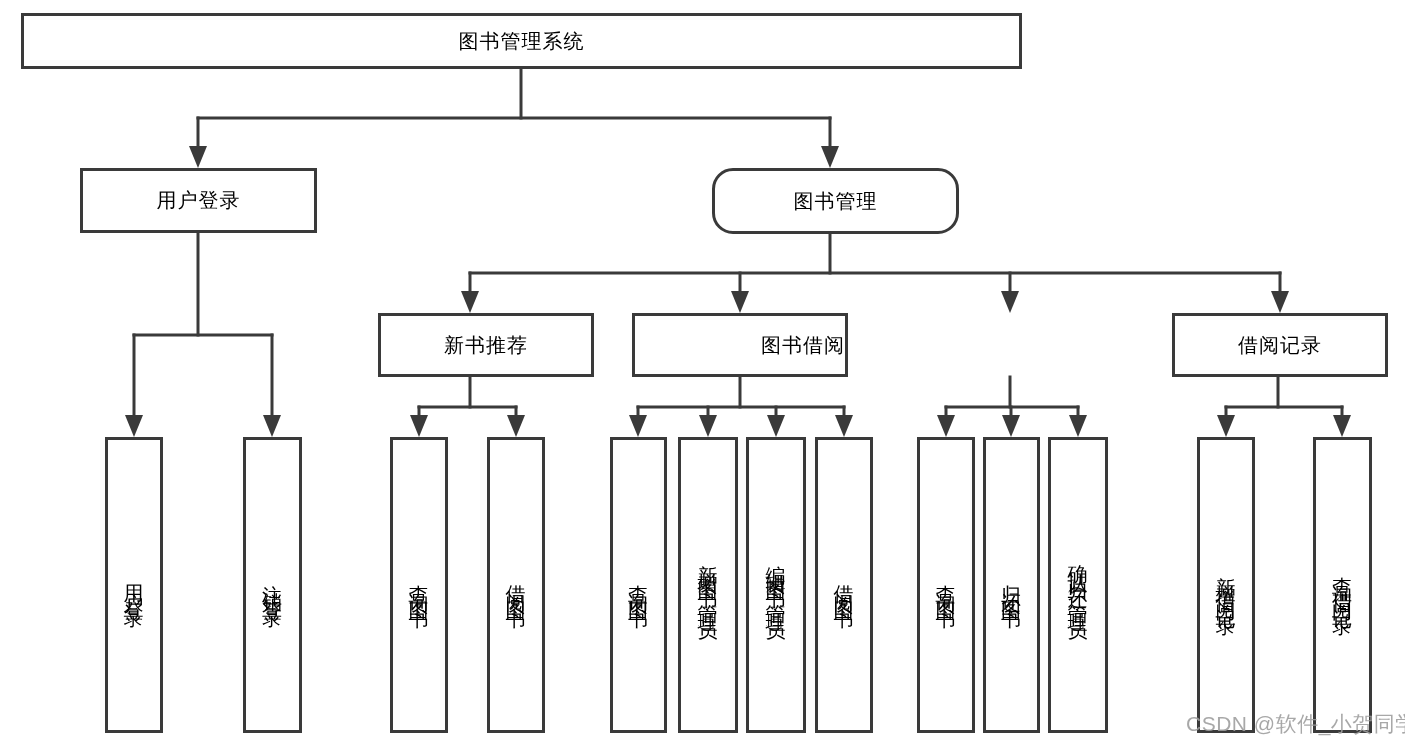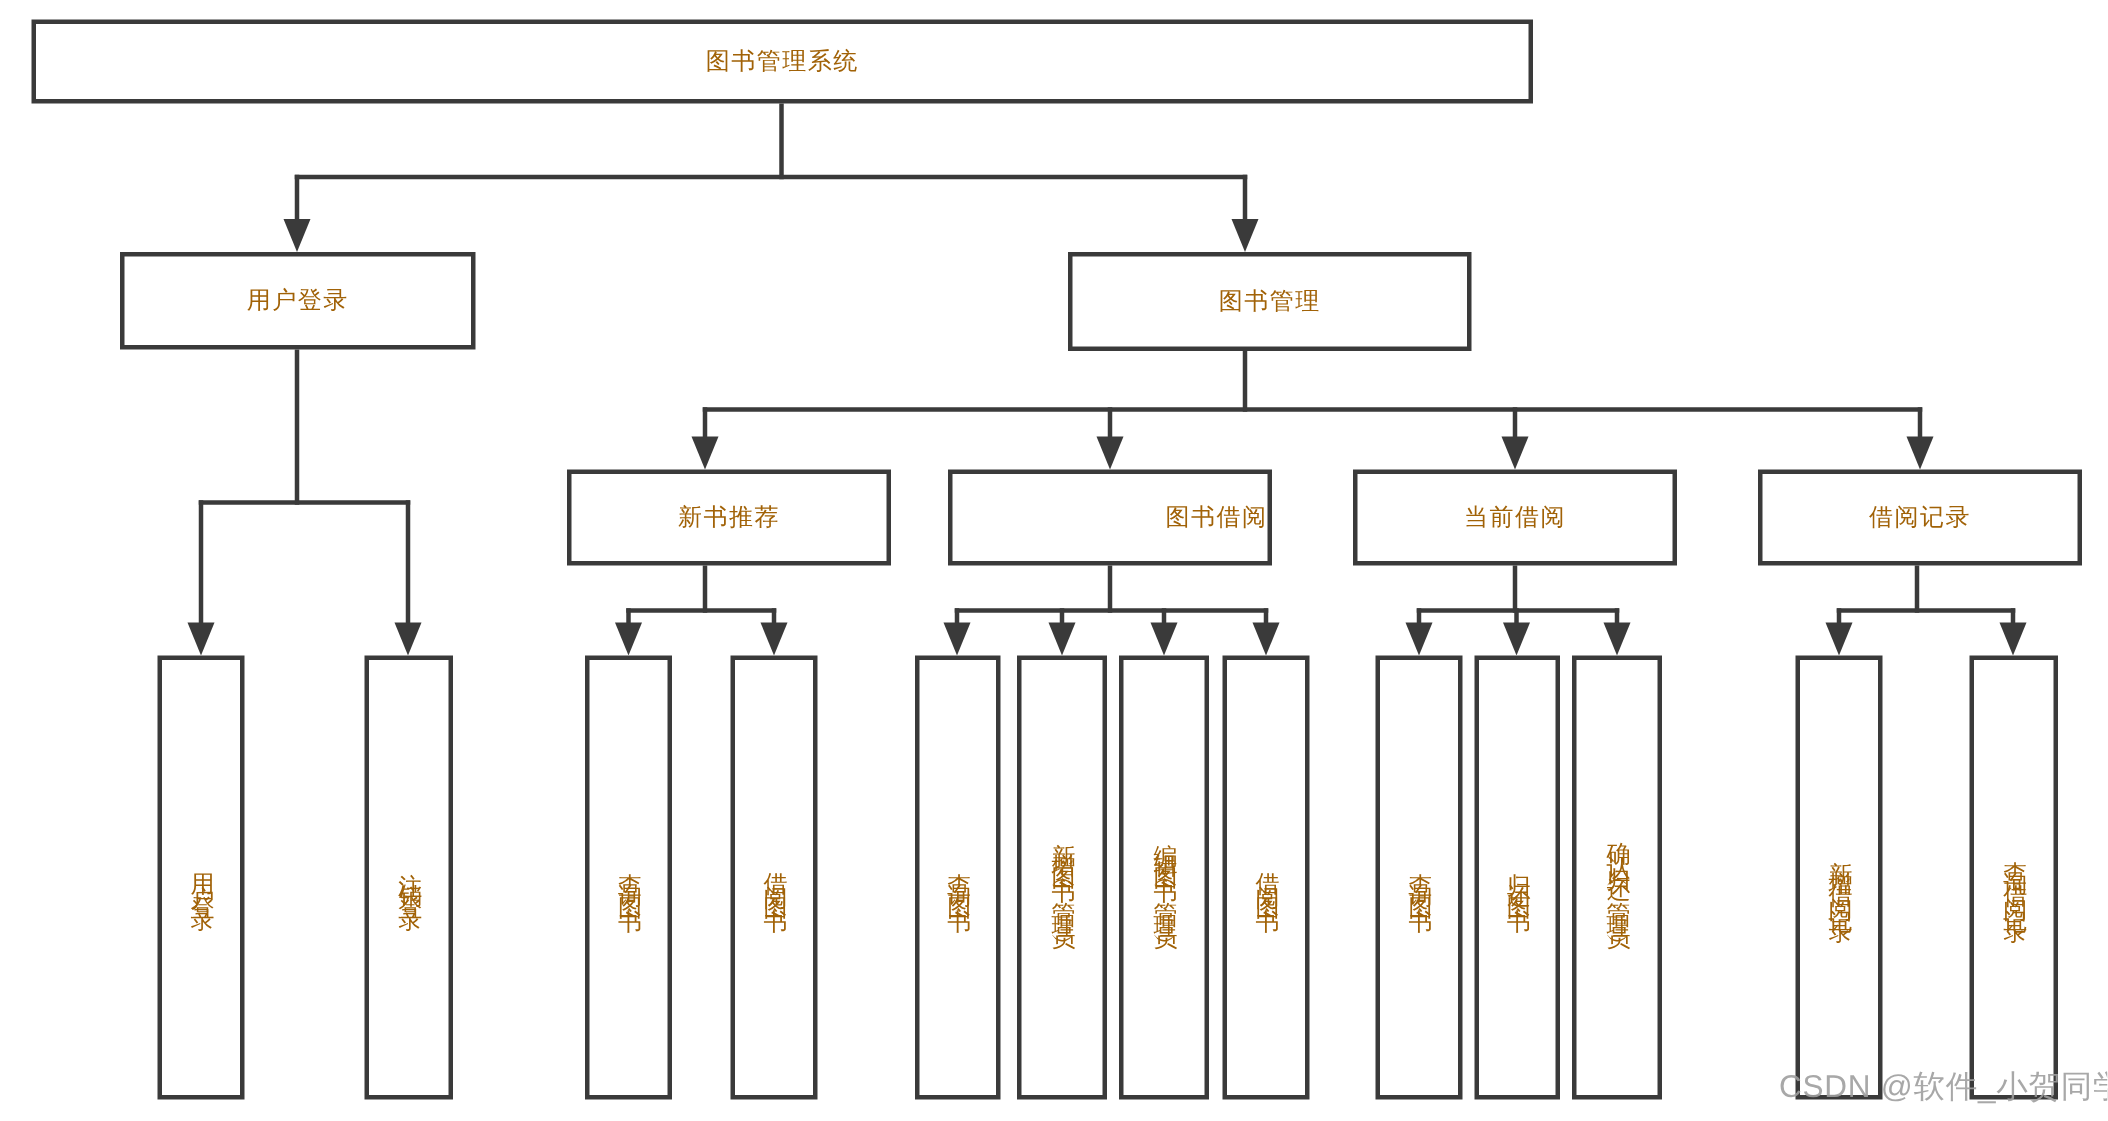--- a/index.html
+++ b/index.html
@@ -24,22 +24,22 @@
     pointer-events: none;
   }
   .node {
     position: absolute;
     box-sizing: border-box;
     border: 3px solid #3a3a3a;
     background: #ffffff;
     display: flex;
     align-items: center;
     justify-content: center;
-    color: #a16207;
-    font-size: 16px;
+    color: #000000;
+    font-size: 20px;
     letter-spacing: 1px;
   }
   .node.hbox {
     text-align: center;
   }
   .node.vbox span {
     writing-mode: vertical-rl;
     text-orientation: mixed;
     letter-spacing: 8px;
     line-height: 1;
@@ -139,33 +139,30 @@
     </g>
   </svg>
 
   <div class="node hbox" style="left:21px; top:13px; width:1001px; height:56px;">
     <span>图书管理系统</span>
   </div>
 
   <div class="node hbox" style="left:80px; top:168px; width:237px; height:65px;">
     <span>用户登录</span>
   </div>
-  <div class="node hbox" style="left:712px; top:168px; width:269px; height:66px;">
+  <div class="node hbox" style="left:712px; top:168px; width:247px; height:66px;border-radius:21px;">
     <span>图书管理</span>
   </div>
 
   <div class="node hbox" style="left:378px; top:313px; width:216px; height:64px;">
     <span>新书推荐</span>
   </div>
   <div class="node hbox" style="left:632px; top:313px; width:216px; height:64px;justify-content:flex-end;">
     <span>图书借阅</span>
   </div>
-  <div class="node hbox" style="left:902px; top:313px; width:216px; height:64px;">
-    <span>当前借阅</span>
-  </div>
   <div class="node hbox" style="left:1172px; top:313px; width:216px; height:64px;">
     <span>借阅记录</span>
   </div>
 
   <div class="node vbox" style="left:105px; top:437px; width:58px; height:296px;">
     <span>用户登录</span>
   </div>
   <div class="node vbox" style="left:243px; top:437px; width:59px; height:296px;">
     <span>注销登录</span>
   </div>

